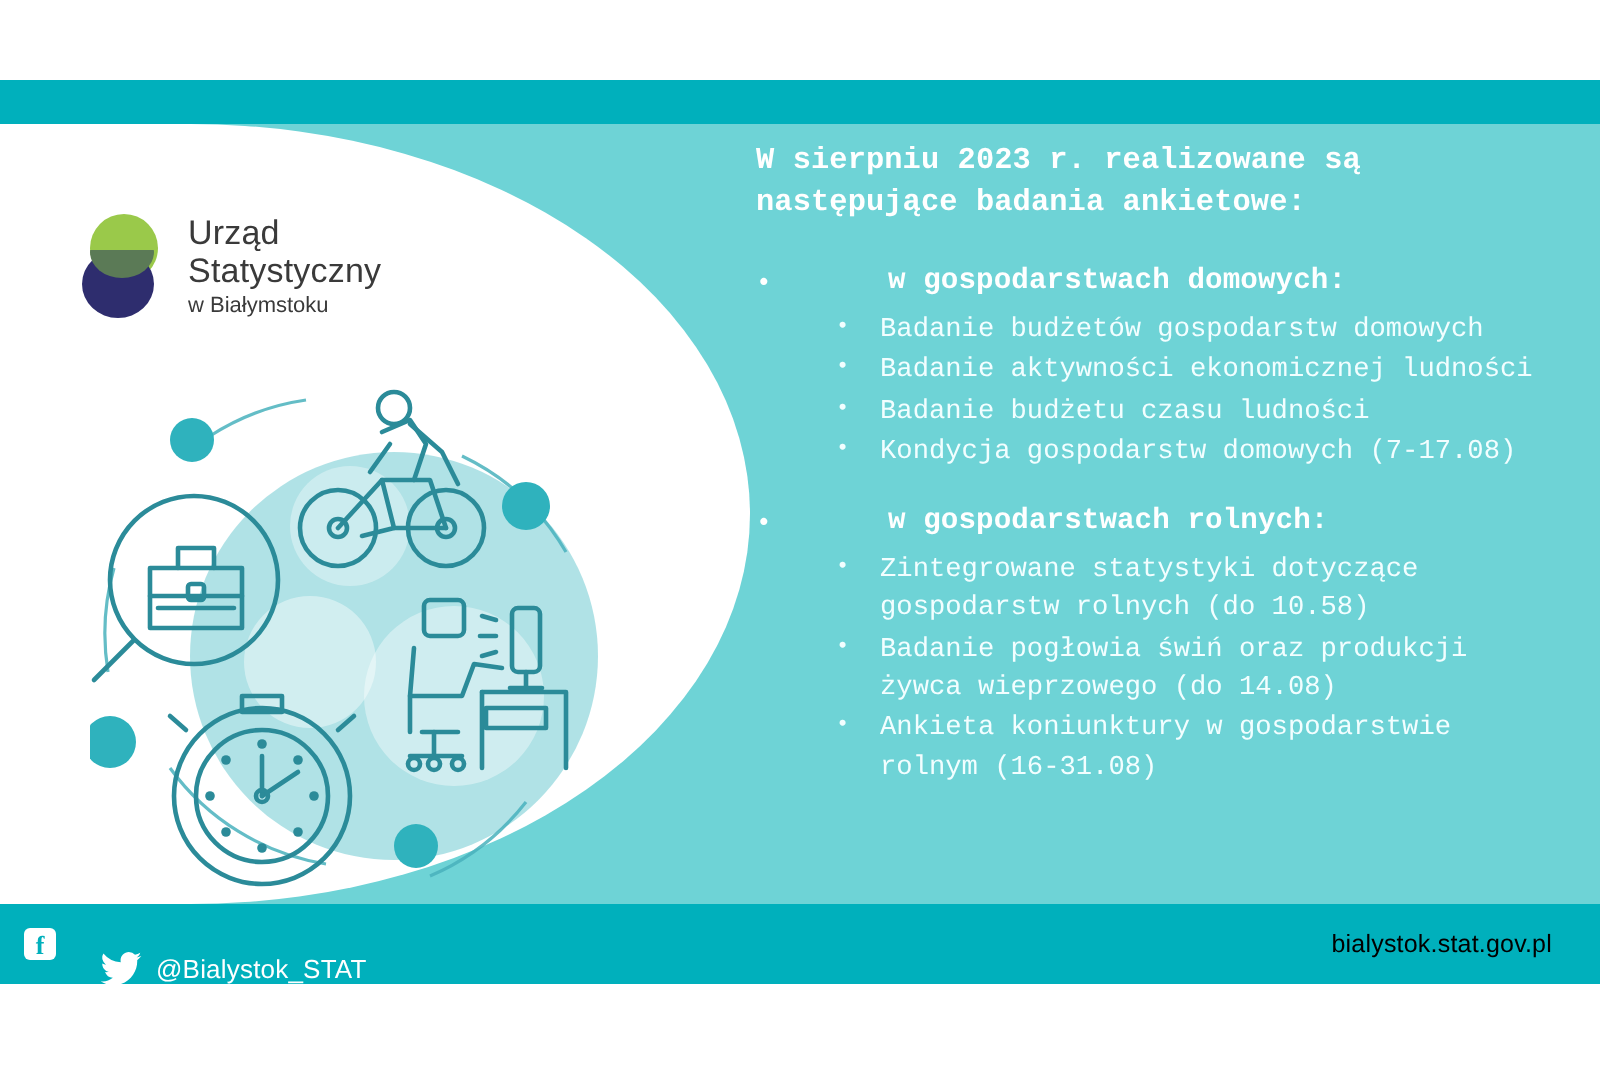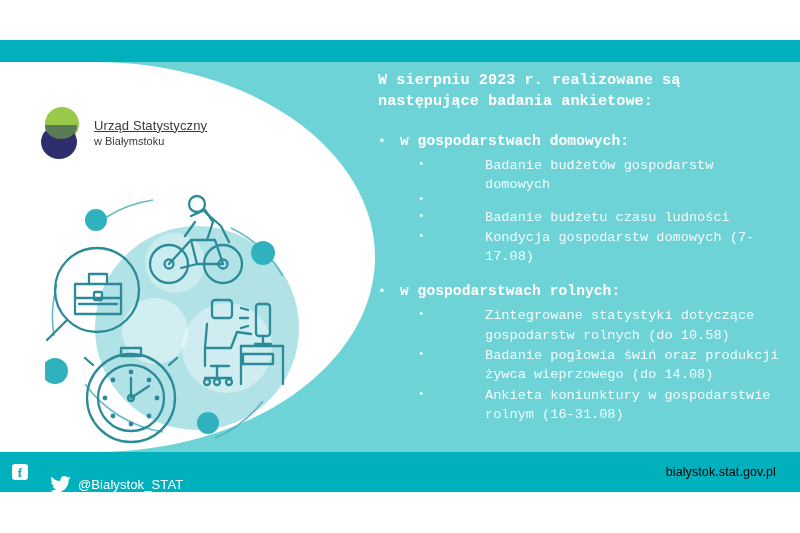--- a/index.html
+++ b/index.html
@@ -82,23 +82,22 @@
     background: #5b7a56;
     border-radius: 0;
     clip-path: ellipse(16px 13px at 16px 1px);
   }
   #logo-text {
     margin-left: 10px;
     color: #3a3a3a;
     line-height: 1.12;
   }
   #logo-line1 {
-    font-size: 13px;
+    font-size: 17px;
     letter-spacing: .1px;
-    text-decoration: underline;
   }
   #logo-line2 {
     font-size: 11px;
     margin-top: 2px;
   }
 
   
   #illustration {
     position: absolute;
     left: 45px;
@@ -123,20 +122,21 @@
     letter-spacing: .05px;
     margin-bottom: 21px;
   }
 
   .group { margin-bottom: 17px; }
   .group:last-child { margin-bottom: 0; }
 
   .l1-row {
     display: flex;
     align-items: flex-end;
+    gap: 44px;
   }
   .l1-bullet {
     width: 22px;
     flex: none;
     font-size: 13px;
     line-height: 1;
     color: #ffffff;
     position: relative;
     top: -1px;
   }
@@ -152,21 +152,20 @@
     margin: 7px 0 0 0;
     padding: 0;
   }
   ul.sub li {
     display: flex;
     align-items: baseline;
     font-size: 13.6px;
     line-height: 1.42;
     margin-bottom: 1px;
     color: #f2feff;
-    gap: 45px;
   }
   .l2-bullet {
     width: 22px;
     margin-left: 40px;
     flex: none;
     font-size: 11px;
     line-height: 1;
     position: relative;
     top: -2px;
   }
@@ -334,20 +333,21 @@
         <span class="l1-bullet"></span>
         <span class="l1-label">w gospodarstwach domowych:</span>
       </div>
       <ul class="sub">
         <li>
           <span class="l2-bullet"></span>
           <span class="l2-text">Badanie budżetów gospodarstw domowych</span>
         </li>
         <li>
           <span class="l2-bullet"></span>
+          <span class="l2-text">Badanie aktywności ekonomicznej ludności</span>
         </li>
         <li>
           <span class="l2-bullet"></span>
           <span class="l2-text">Badanie budżetu czasu ludności</span>
         </li>
         <li>
           <span class="l2-bullet"></span>
           <span class="l2-text">Kondycja gospodarstw domowych (7-17.08)</span>
         </li>
       </ul>

